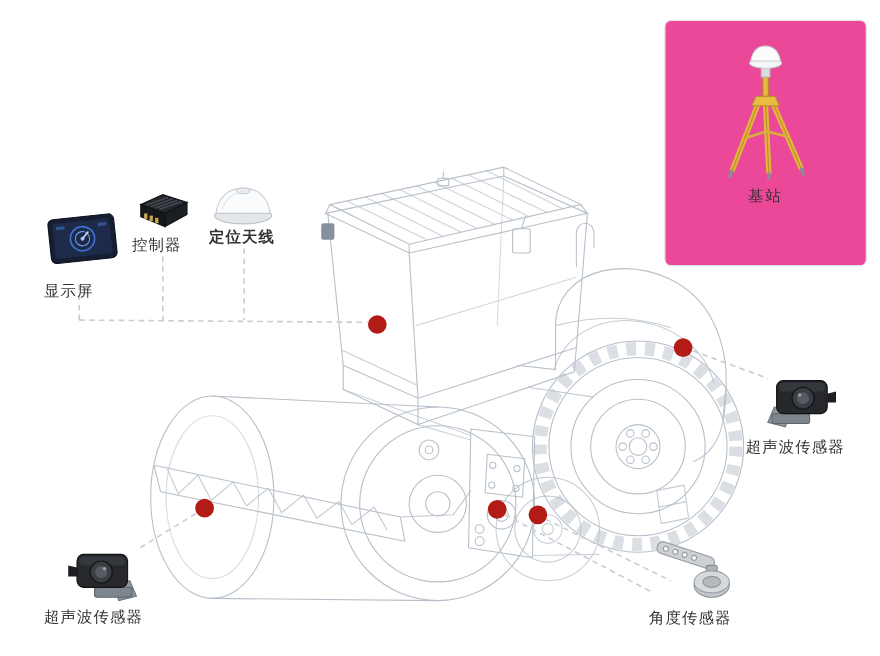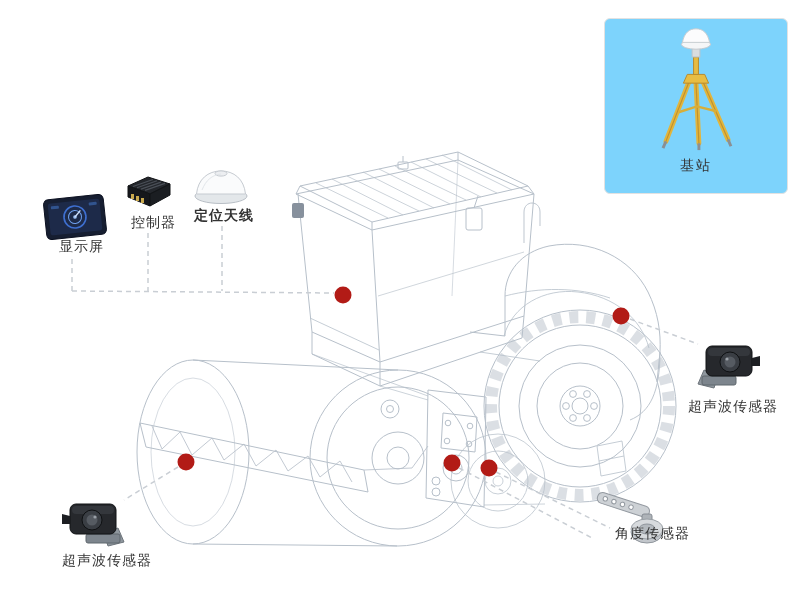--- a/index.html
+++ b/index.html
@@ -1,25 +1,25 @@
 <!DOCTYPE html>
 <html><head>
 <meta charset="utf-8">
 <style>
   * { margin:0; padding:0; box-sizing:border-box; }
   html,body { width:800px; height:596px; background:#ffffff; overflow:hidden;
               font-family:"DejaVu Sans","Liberation Sans",sans-serif; }
   .stage { position:relative; width:800px; height:596px; background:#ffffff; }
   .layer { position:absolute; left:0; top:0; width:800px; height:596px; pointer-events:none; }
-  .label { position:absolute; font-size:14px; color:#333333; text-align:right;
+  .label { position:absolute; font-size:14px; color:#333333; text-align:left;
            letter-spacing:1px; white-space:nowrap; }
   .icon  { position:absolute; }
-  .bs-box { position:absolute; left:604px; top:18px; width:184px; height:176px;
-            border:1px solid #e2e2e2; border-radius:6px; background:#7dd3fc;
-            display:flex; flex-direction:column; align-items:center; padding-top:4px; }
+  .bs-box { position:absolute; left:604px; top:18px; width:184px; height:224px;
+            border:1px solid #e2e2e2; border-radius:6px; background:#ec4899;
+            display:flex; flex-direction:column; align-items:center; padding-top:17px; }
   .bs-label { font-size:14px; color:#333333; letter-spacing:2px; margin-top:4px; }
   svg { display:block; }
 </style>
 </head>
 <body>
 
 <div class="stage">
 
   <svg class="layer" viewBox="0 0 800 596">
     <g stroke="#b7c0ca" fill="none" stroke-width="1">
@@ -251,20 +251,20 @@
         <circle cx="28" cy="17.5" r="2.2" fill="#ffffff" stroke="#949aa1"></circle>
         <circle cx="37" cy="17.5" r="2.2" fill="#ffffff" stroke="#949aa1"></circle>
       </g>
       <rect x="52" y="24" width="10" height="9" rx="2" fill="#aeb3b8" stroke="#868c93"></rect>
       <ellipse cx="57" cy="42" rx="16" ry="11" fill="#c3c7cc" stroke="#8f959c"></ellipse>
       <ellipse cx="57" cy="39" rx="16" ry="10" fill="#d7dadd" stroke="#9aa0a6"></ellipse>
       <ellipse cx="57" cy="39" rx="8" ry="5" fill="#b4b9be" stroke="#8f959c"></ellipse>
     </svg>
   </div>
 
-  <div class="label" style="left:40px;  top:238px; width:64px;">显示屏</div>
+  <div class="label" style="left:40px;  top:256px; width:64px;">显示屏</div>
   <div class="label" style="left:120px; top:214px; width:56px;">控制器</div>
   <div class="label" style="left:190px; top:207px; width:64px;font-weight:bold;">定位天线</div>
   <div class="label" style="left:678px; top:398px; width:100px;">超声波传感器</div>
   <div class="label" style="left:40px;  top:552px; width:112px;">超声波传感器</div>
-  <div class="label" style="left:590px; top:525px; width:100px;">角度传感器</div>
+  <div class="label" style="left:590px; top:553px; width:100px;">角度传感器</div>
 
 </div>
 
 </body></html>

